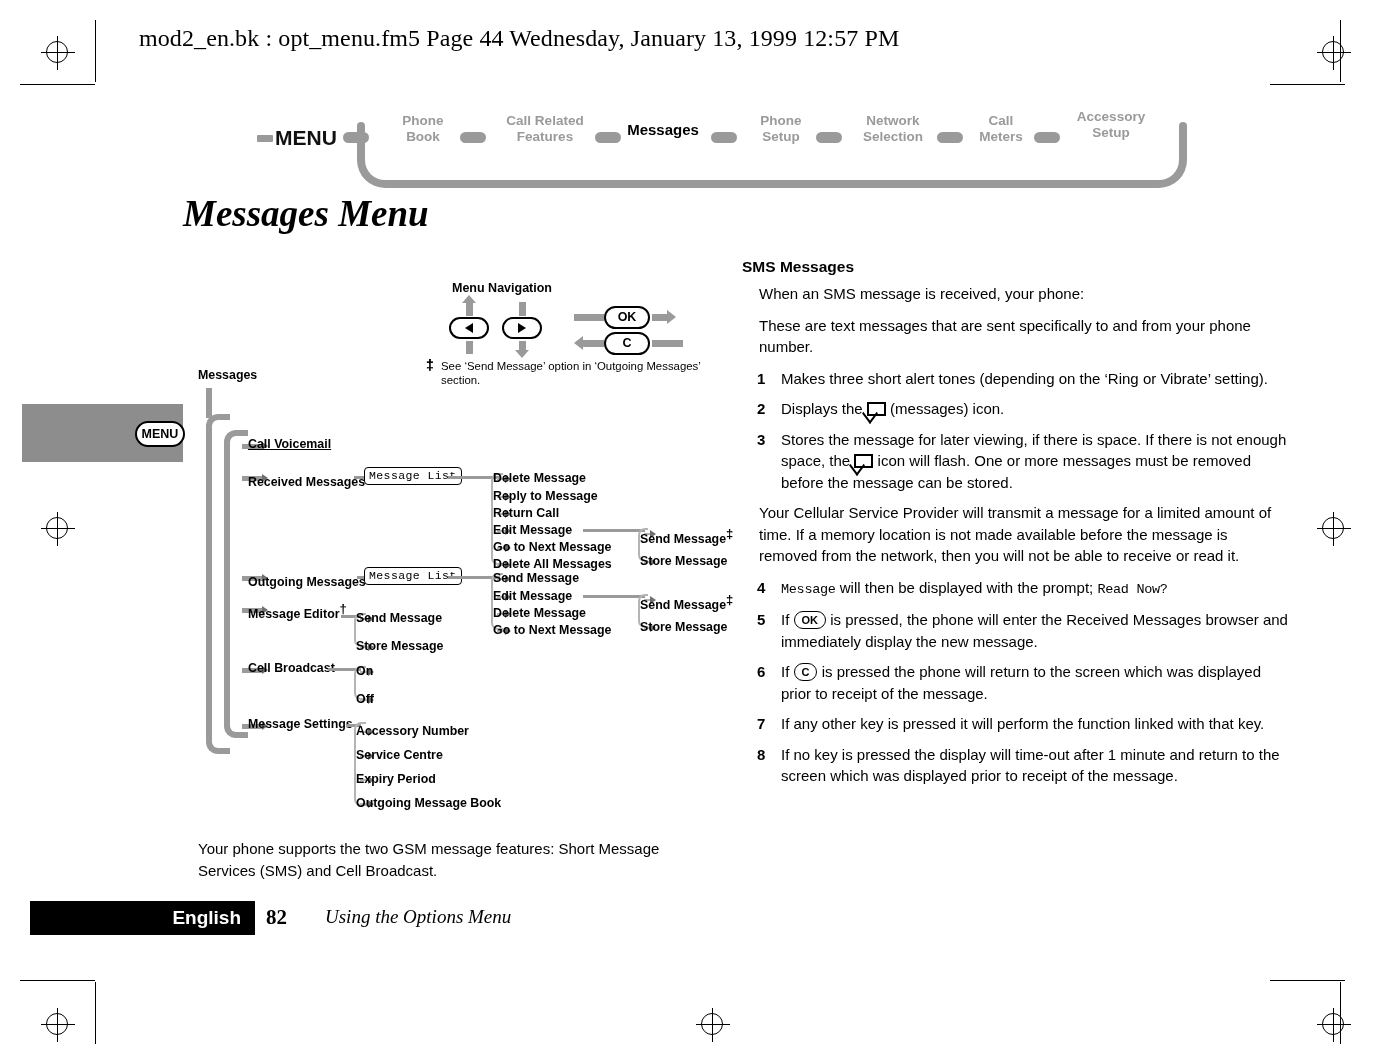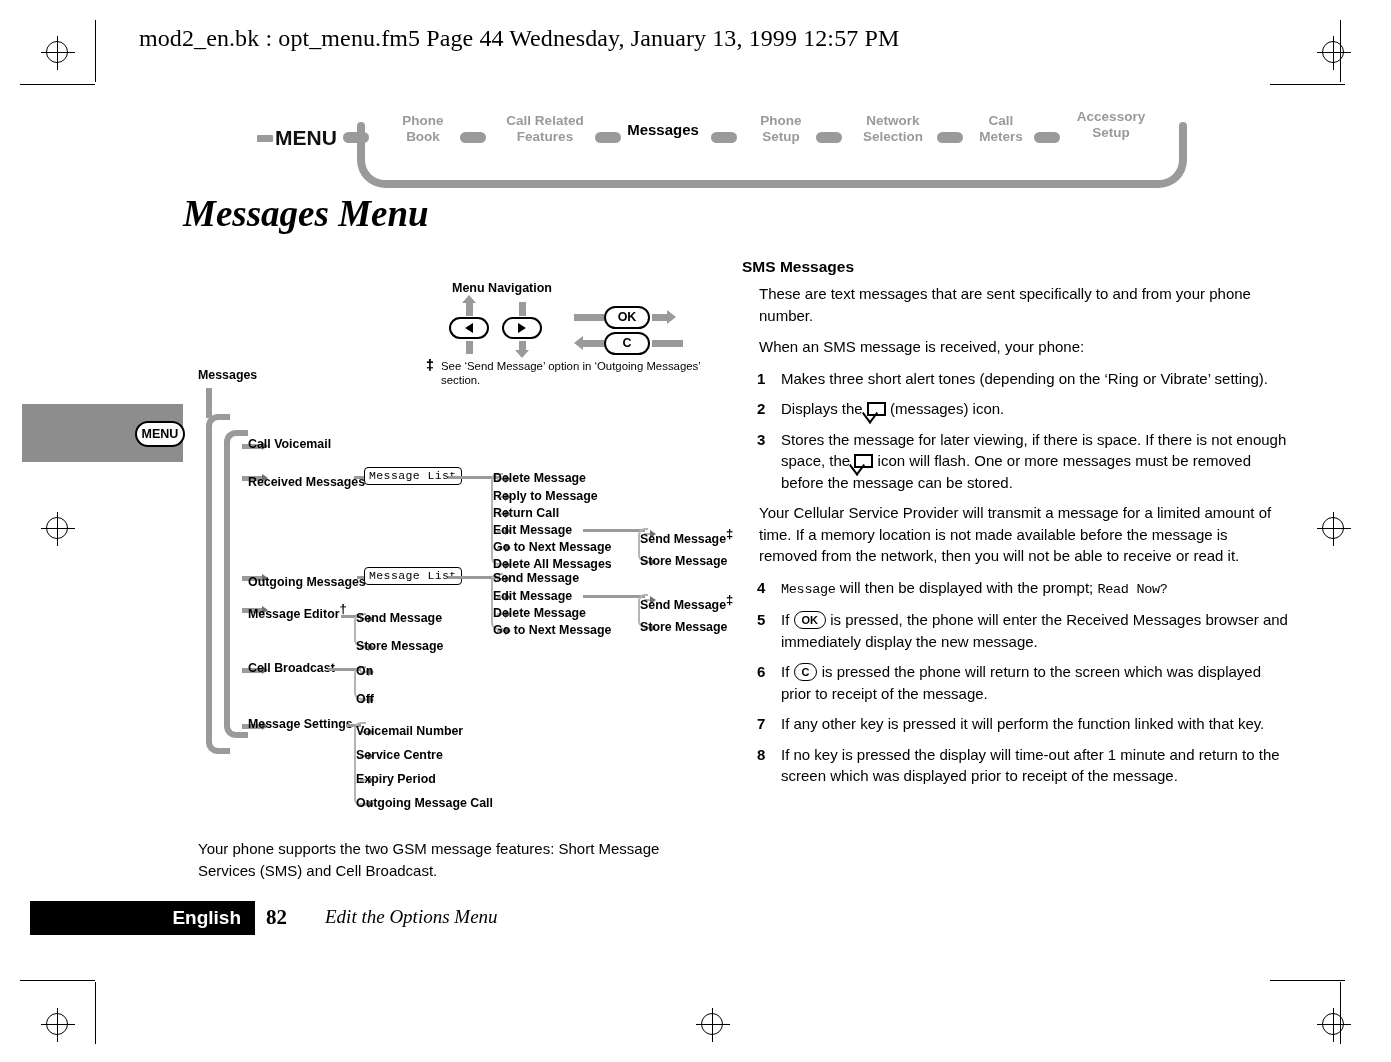--- a/index.html
+++ b/index.html
@@ -242,21 +242,21 @@
   <div class="tree">
 
     <div class="tlabel" style="left:0;top:0;">Messages</div>
 
     <div class="gl" style="left:8px;top:20px;width:6px;height:30px;"></div>
     <div class="spine" style="left:8px;top:46px;width:24px;height:340px;border-right:none;border-radius:12px 0 0 12px;"></div>
     <div class="spine" style="left:26px;top:62px;width:24px;height:308px;border-right:none;border-radius:12px 0 0 12px;"></div>
 
     <div class="bigtick" style="left:44px;top:76px;width:22px;"></div>
     <div class="node-ar" style="left:64px;top:74px;"></div>
-    <div class="tlabel" style="left:50px;top:69px;">
+    <div class="tlabel" style="left:50px;top:69px;text-decoration:underline;">
       <span>Call Voicemail</span>
     </div>
 
     <div class="bigtick" style="left:44px;top:108px;width:22px;"></div>
     <div class="node-ar" style="left:64px;top:106px;"></div>
     <div class="tlabel" style="left:50px;top:101px;">
       <span>Received Messages</span><sup>†</sup>
     </div>
     <div class="gl" style="left:156px;top:108px;width:12px;height:3px;"></div>
     <div class="lcd" style="left:166px;top:99px;">Message List</div>
@@ -353,38 +353,38 @@
     <div class="node-ar" style="left:170px;top:328px;"></div>
     <div class="tlabel" style="left:158px;top:324px;">Off</div>
 
     <div class="bigtick" style="left:44px;top:356px;width:22px;"></div>
     <div class="node-ar" style="left:64px;top:354px;"></div>
     <div class="tlabel" style="left:50px;top:349px;">Message Settings</div>
     <div class="gl" style="left:148px;top:356px;width:15px;height:3px;"></div>
     <div class="subbr" style="left:156px;top:354px;width:12px;height:84px;"></div>
     <div class="tick" style="left:162px;top:363px;width:12px;"></div>
     <div class="node-ar" style="left:170px;top:360px;"></div>
-    <div class="tlabel" style="left:158px;top:356px;">Voicemail Number</div>
+    <div class="tlabel" style="left:158px;top:356px;">Accessory Number</div>
     <div class="tick" style="left:162px;top:387px;width:12px;"></div>
     <div class="node-ar" style="left:170px;top:384px;"></div>
     <div class="tlabel" style="left:158px;top:380px;">Service Centre</div>
     <div class="tick" style="left:162px;top:411px;width:12px;"></div>
     <div class="node-ar" style="left:170px;top:408px;"></div>
     <div class="tlabel" style="left:158px;top:404px;">Expiry Period</div>
     <div class="tick" style="left:162px;top:435px;width:12px;"></div>
     <div class="node-ar" style="left:170px;top:432px;"></div>
-    <div class="tlabel" style="left:158px;top:428px;">Outgoing Message Call</div>
+    <div class="tlabel" style="left:158px;top:428px;">Outgoing Message Book</div>
   </div>
 
   <div class="leftpara">Your phone supports the two GSM message features: Short Message Services (SMS) and Cell Broadcast.</div>
 
   <div class="col">
     <div class="h2">SMS Messages</div>
+    <div class="p">When an SMS message is received, your phone:</div>
     <div class="p">These are text messages that are sent specifically to and from your phone number.</div>
-    <div class="p">When an SMS message is received, your phone:</div>
 
     <div class="step">
       <span class="n">1</span>
       <span>Makes three short alert tones (depending on the ‘Ring or Vibrate’ setting).</span>
     </div>
 
     <div class="step">
       <span class="n">2</span>
       <span>Displays the</span>
       <span class="env"></span>
@@ -429,15 +429,15 @@
     <div class="step">
       <span class="n">8</span>
       <span>If no key is pressed the display will time-out after 1 minute and return to the screen which was displayed prior to receipt of the message.</span>
     </div>
   </div>
 
   <div class="fbar">
     <span>English</span>
   </div>
   <div class="fnum">82</div>
-  <div class="fsec">Edit the Options Menu</div>
+  <div class="fsec">Using the Options Menu</div>
 
 </div>
 
 </body></html>

